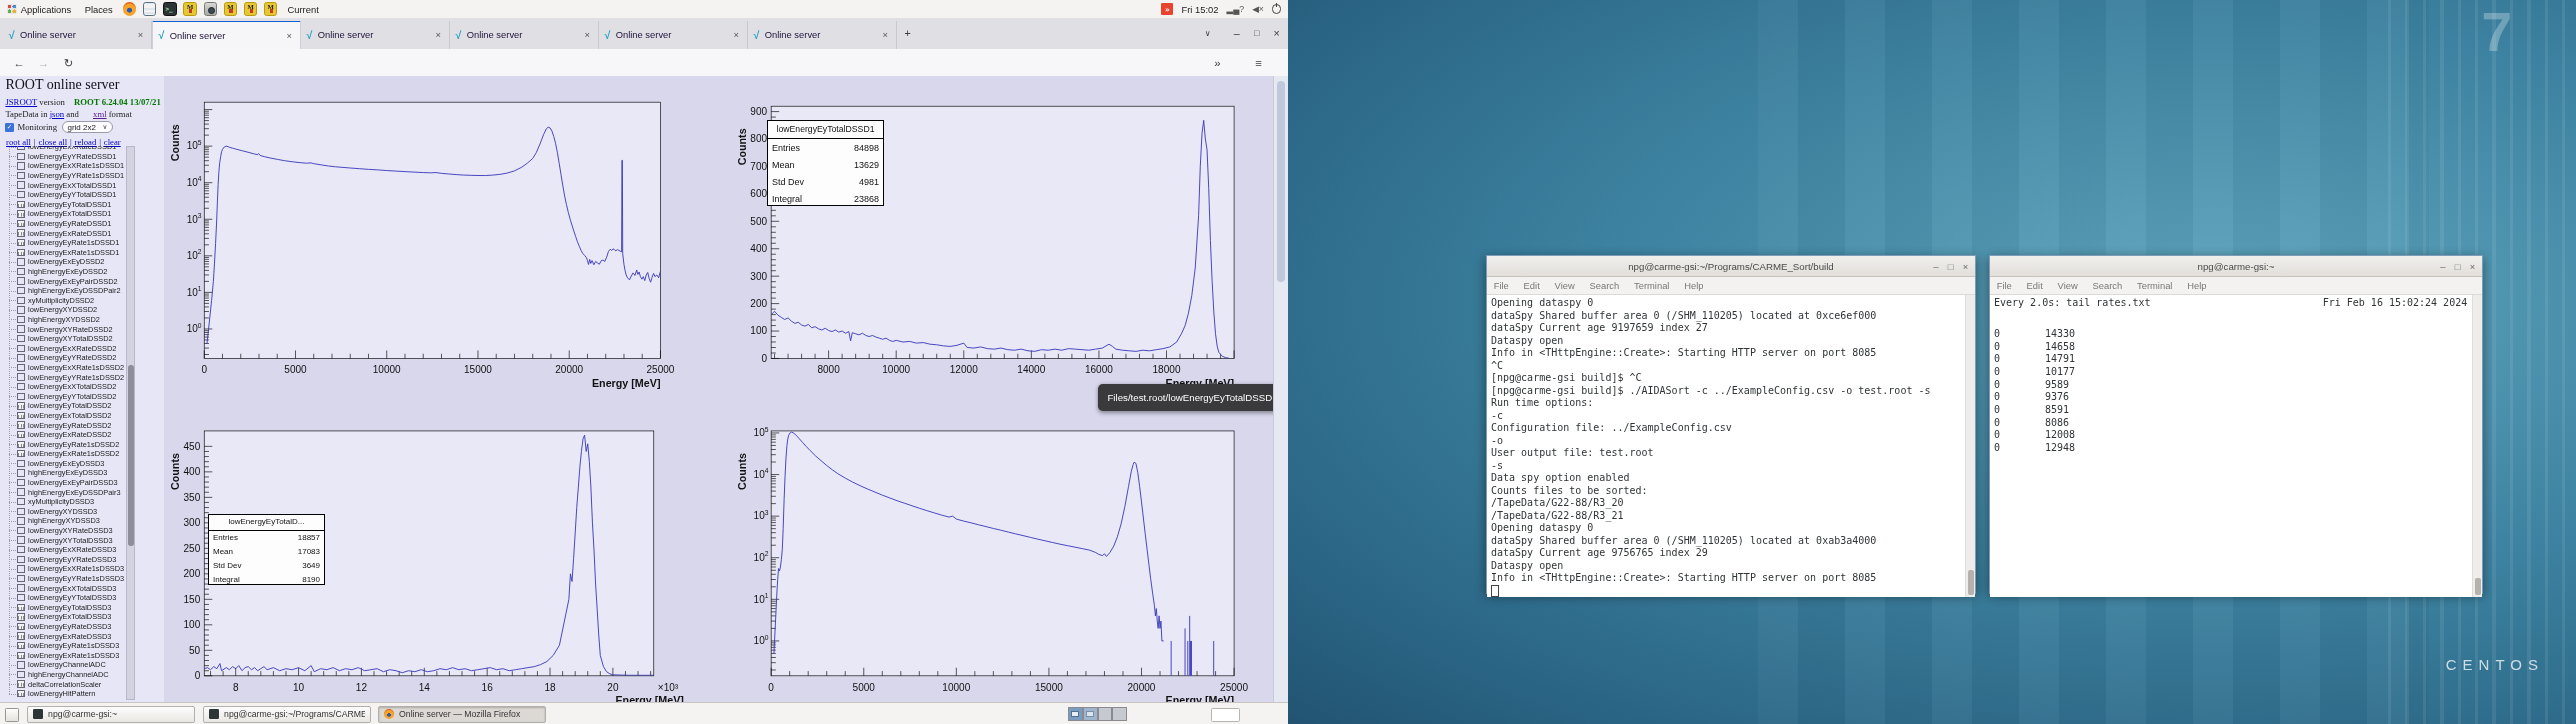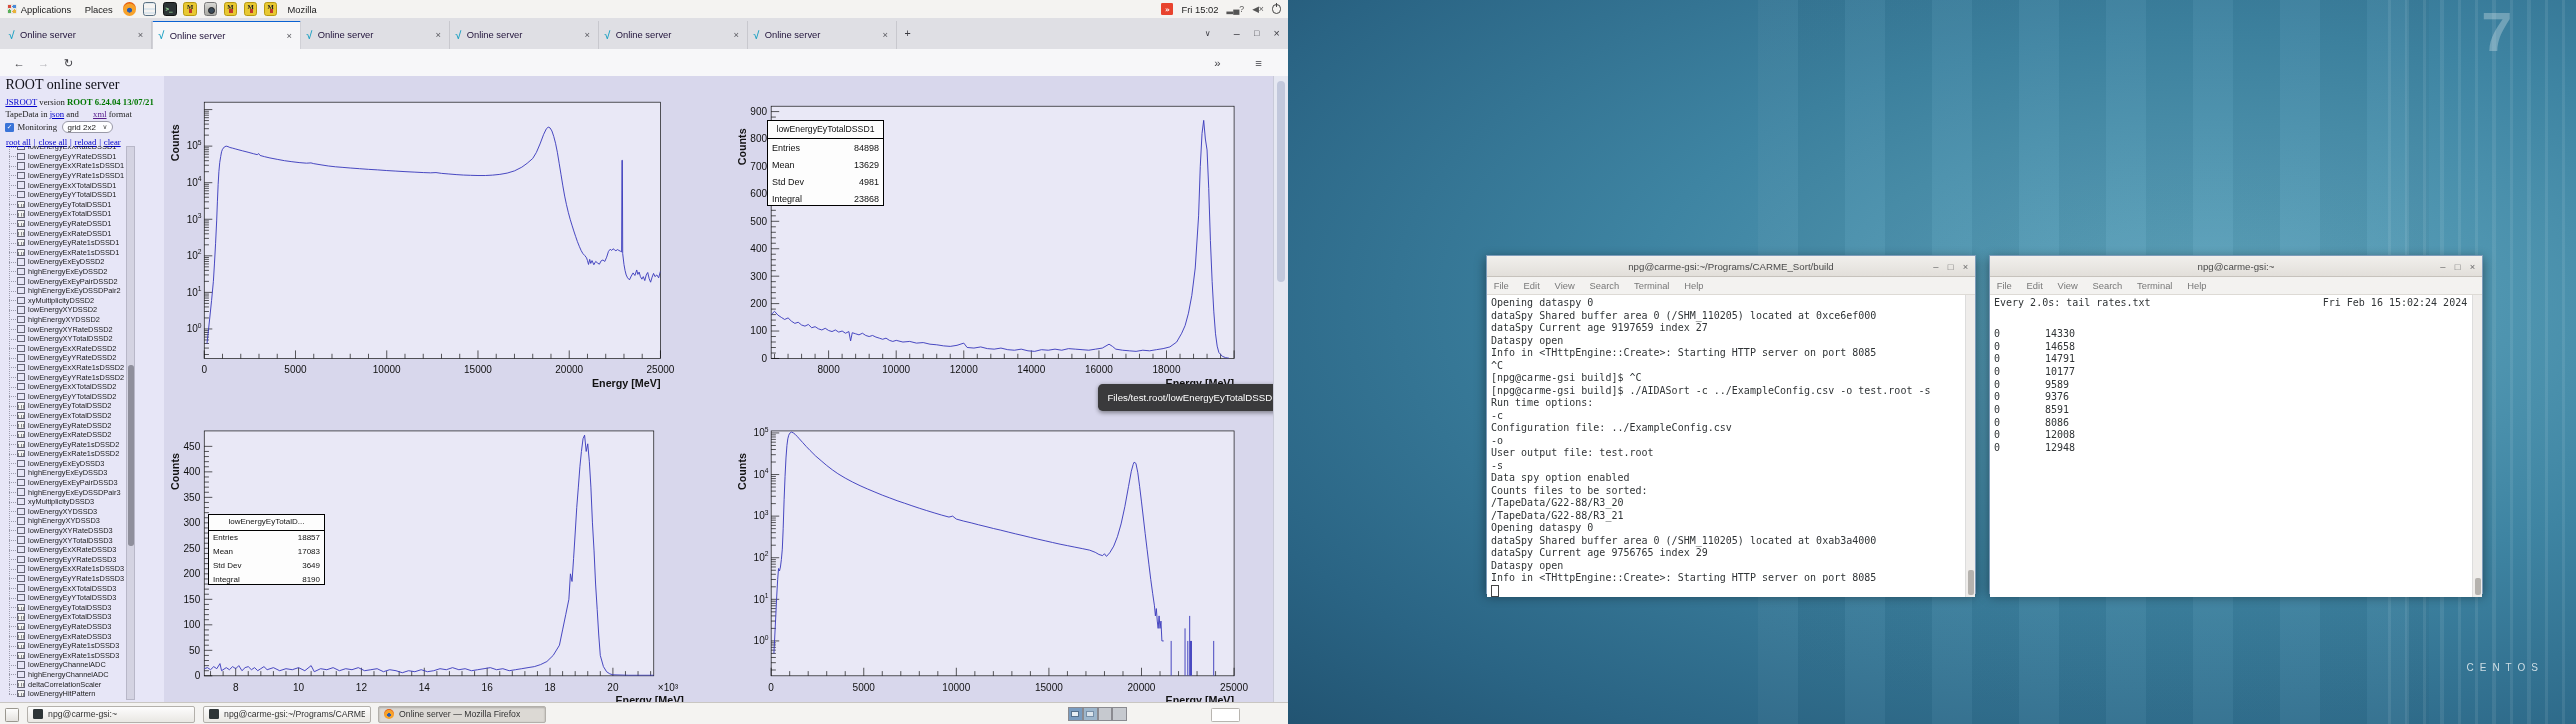--- a/index.html
+++ b/index.html
@@ -46,21 +46,21 @@
   .zoom-chip{margin-left:auto;border:0.7px solid #cfcfd8;border-radius:2px;font-size:8px;color:#333;padding:1.3px 4px;}
   .star{color:#5f5f66;font-size:10.7px;margin:0 6.7px;}
   
   #content{left:0;top:58px;width:1288px;height:626px;background:#fca5a5;}
   #sidebar{left:0;top:0;width:164px;height:626px;background:#e7e6f7;font-family:"Liberation Serif",serif;overflow:hidden;}
   .sb-title{position:absolute;left:5.4px;top:1.3px;font-size:14px;color:#101018;}
   .sb-line{position:absolute;left:5.4px;font-size:8.7px;color:#222;white-space:nowrap;}
   .sb-line a{text-decoration:underline;}
   .lk-blue{color:#0000cc;}
   .lk-purple{color:#551a8b;margin-left:12px;}
-  .ver{color:#007700;font-weight:bold;}
+  .ver{color:#007700;font-weight:bold;margin-left:7px;}
   #monitor-row{position:absolute;left:5.4px;top:45px;display:flex;align-items:center;font-size:8.7px;color:#222;font-family:"Liberation Serif",serif;}
   .cb{width:8.7px;height:8.7px;background:#3a74d8;border-radius:1.3px;margin-right:3.4px;position:relative;}
   .cb::after{content:"✓";color:#fff;font-size:6.7px;position:absolute;left:1.3px;top:0px;}
   .select{margin-left:5.4px;border:0.7px solid #9a9aa8;border-radius:6px;background:#fdfdff;padding:0.7px 4px;font-size:8px;font-family:"Liberation Sans",sans-serif;display:flex;gap:6.7px;color:#222;}
   .sel-arr{font-size:6.7px;color:#444;}
   #tree-actions{position:absolute;left:5.4px;top:61px;font-size:8.7px;color:#0000cc;font-family:"Liberation Serif",serif;white-space:nowrap;}
   #tree-actions a{text-decoration:underline;color:#0000cc;margin:0 0.7px;}
   #tree-wrap{position:absolute;left:0px;top:70px;width:126px;height:554px;overflow:hidden;}
   #htree{margin:-4px 0 0 17.4px;position:relative;}
   #htree::before{content:"";position:absolute;left:-8.7px;top:0;bottom:4px;border-left:0.7px dotted #99a;}
@@ -108,21 +108,21 @@
   #tray-applet{position:absolute;left:1211px;top:4.7px;width:27px;height:12.7px;background:#fff;border:0.7px solid #b8b5b0;border-radius:1.3px;}
   
   #monitor-right{left:1288px;top:0;width:1288px;height:725px;
     background:radial-gradient(150% 125% at 72% 42%,#5fa5bd 0%,#3e84a2 30%,#2a6484 55%,#1a4460 78%,#102e44 100%);overflow:hidden;}
   #stripes{position:absolute;left:1100px;top:0;width:188px;height:725px;
     background:repeating-linear-gradient(90deg,rgba(255,255,255,0.10) 0 3.4px,rgba(255,255,255,0) 3.4px 17.4px);opacity:.8;}
   #bands{position:absolute;left:470px;top:0;width:671px;height:725px;
     background:repeating-linear-gradient(90deg,rgba(255,255,255,0.035) 0 40px,rgba(0,0,0,0.03) 40px 87px);}
   #centos-seven{position:absolute;right:64px;b
 ottom:70px;font-size:55px;color:rgba(255,255,255,.28);font-weight:bold;}
-  #centos-brand{position:absolute;right:32px;bottom:52px;font-size:10px;letter-spacing:6px;color:rgba(255,255,255,.75);}
+  #centos-brand{position:absolute;right:32px;bottom:52px;font-size:15px;letter-spacing:6px;color:rgba(255,255,255,.75);}
   .terminal{position:absolute;background:#fff;border:0.7px solid #7d9cba;box-shadow:0 2.7px 10.7px rgba(0,0,0,.45);box-sizing:border-box;}
   .t-titlebar{height:20px;background:linear-gradient(#f1efec,#e2dfda);border-bottom:0.7px solid #c6c2bc;display:flex;align-items:center;position:relative;}
   .t-title{flex:1;text-align:center;font-size:9.7px;color:#4a4a4a;white-space:nowrap;overflow:hidden;}
   .t-controls{position:absolute;right:6.7px;top:0;height:100%;display:flex;align-items:center;gap:9.4px;color:#6a6a6a;font-size:9.4px;}
   .t-menubar{height:17.4px;background:#f3f2f0;border-bottom:0.7px solid #dddad5;display:flex;align-items:center;gap:14.8px;padding-left:6.7px;font-size:9.4px;color:#787878;}
   .t-body{position:relative;background:#fff;font:10px/12.5px "DejaVu Sans Mono",monospace;color:#303436;padding:2px 0 0 4px;overflow:hidden;}
   .tline{white-space:pre;height:12.5px;}
   .cursor{display:inline-block;width:6px;height:10px;border:0.7px solid #444;vertical-align:-1.3px;}
   .t-scroll{position:absolute;right:0;top:0;bottom:0;width:8.7px;background:#efedeb;border-left:0.7px solid #ddd;}
   .t-scroll .thumb{position:absolute;left:1.3px;bottom:2px;width:6px;height:20px;background:#b5b2ae;border-radius:2px;}
@@ -146,21 +146,21 @@
         <span>Places</span>
       </div>
       <span class="launch ic-ff"></span>
       <span class="launch ic-files"></span>
       <span class="launch ic-term">&gt;_</span>
       <span class="launch ic-midas">M</span>
       <span class="launch ic-cam"></span>
       <span class="launch ic-midas">M</span>
       <span class="launch ic-midas">M</span>
       <span class="launch ic-midas">M</span>
-      <span class="panel-item">Mozilla</span>
+      <span class="panel-item">Current</span>
       <div id="panel-right">
         <span class="ic-red">»</span>
         <span style="font-size:9.4px;color:#222;">Fri 15:02</span>
         <span class="status-glyph">▂▄?</span>
         <span class="status-glyph">◀×</span>
         <span class="ic-power"></span>
       </div>
     </div>
 
     <div id="firefox" class="abs">

